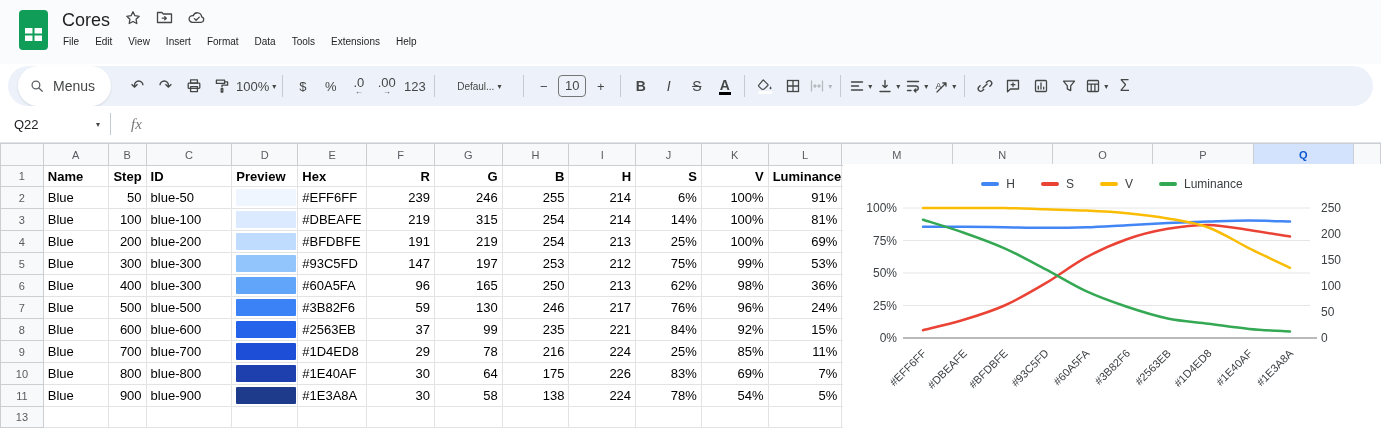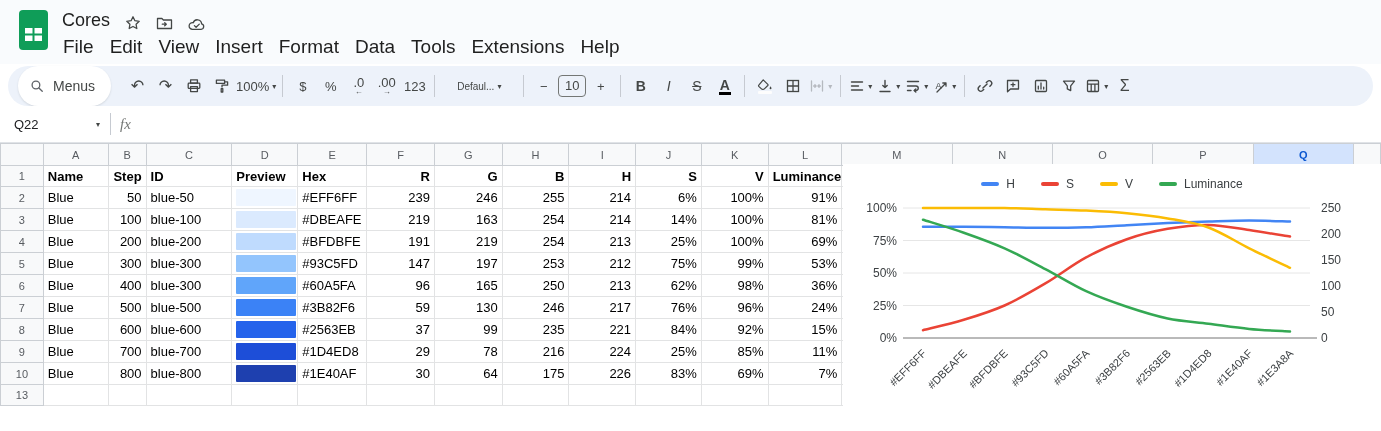--- a/index.html
+++ b/index.html
@@ -2,25 +2,25 @@
 <html><head>
 <meta charset="utf-8">
 <style>
   *{box-sizing:border-box;margin:0;padding:0}
   html,body{width:1381px;height:431px;overflow:hidden}
   body{position:relative;background:#fff;font-family:"Liberation Sans",sans-serif;color:#1f1f1f}
 
   
   .topbar{position:absolute;top:0;left:0;width:1381px;height:64px;background:#f9fbfd}
   .logo{position:absolute;left:18px;top:9px;cursor:pointer}
-  .title-row{position:absolute;left:62px;top:10px;display:flex;align-items:flex-end;gap:15px}
+  .title-row{position:absolute;left:62px;top:10px;display:flex;align-items:flex-start;gap:15px}
   .doc-title{font-size:18px;color:#1f1f1f}
   .t-icon{display:flex;align-items:center;color:#444746;font-size:16px}
   .menubar{position:absolute;left:55px;top:33px;display:flex}
-  .menu-item{font-size:19px;color:#1f1f1f;padding:3px 8px;border-radius:10px;cursor:pointer}
+  .menu-item{font-size:10px;color:#1f1f1f;padding:3px 8px;border-radius:10px;cursor:pointer}
 
   
   .toolbar{position:absolute;left:8px;top:66px;width:1365px;height:40px;background:#edf2fa;border-radius:21px;
            display:flex;align-items:center;padding:0 10px;gap:1px;color:#444746}
   .search-pill{background:#fff;border-radius:20px;height:40px;display:flex;align-items:center;gap:9px;
                padding:0 16px 0 12px;margin-right:12px;box-shadow:0 1px 2px rgba(60,64,67,.15);cursor:pointer}
   .search-pill span{font-size:14px;color:#444746}
   .tbtn{height:28px;min-width:27px;display:flex;align-items:center;justify-content:center;border-radius:4px;
         color:#444746;font-size:13px;cursor:pointer;gap:2px}
   .glyph{font-size:16px;line-height:1}
@@ -37,21 +37,21 @@
   .fill-wrap{display:flex;flex-direction:column;align-items:center}
   .fill-bar{width:14px;height:3px;background:#fdfdfd;border-radius:1px;margin-top:0px}
   .disabled{color:#b5b9bf}
   .sigma{font-size:16px}
 
   
   .formula-bar{position:absolute;top:106px;left:0;width:1381px;height:37px;background:#fff;display:flex;
                align-items:center;border-bottom:1px solid #e0e3e7}
   .name-box{width:86px;margin-left:14px;display:flex;align-items:center;justify-content:space-between;
             font-size:13px;color:#202124;cursor:pointer}
-  .fx{font-family:"Liberation Serif",serif;font-style:italic;font-size:15px;color:#747775;margin-left:9px}
+  .fx{font-family:"Liberation Serif",serif;font-style:italic;font-size:15px;color:#747775;margin-left:20px}
 
   
   .grid{position:absolute;top:143px;left:0;width:1381px;height:288px;overflow:hidden;background:#fff}
   table{border-collapse:collapse;table-layout:fixed}
   th,td{padding:0;overflow:hidden;white-space:nowrap}
   .ch{height:22px;background:#f8f9fa;border:1px solid #cbcfd4;font-size:11px;font-weight:400;color:#575b60;text-align:center}
   .ch.sel{background:#d3e3fd;color:#0b57d0;font-weight:700}
   .rh{height:21px;background:#f8f9fa;border:1px solid #cbcfd4;font-size:11px;font-weight:400;color:#575b60;text-align:center}
   td.cell{height:21px;border-right:1px solid #e2e3e4;border-bottom:1px solid #e2e3e4;font-size:13px;color:#000}
   .al{text-align:left;padding-left:4px}
@@ -398,21 +398,21 @@
         <tr>
           <th class="rh">3</th>
           <td class="cell al">Blue</td>
           <td class="cell ar">100</td>
           <td class="cell al">blue-100</td>
           <td class="cell">
             <div class="swatch" style="background:#DBEAFE"></div>
           </td>
           <td class="cell al">#DBEAFE</td>
           <td class="cell ar">219</td>
-          <td class="cell ar">163</td>
+          <td class="cell ar">315</td>
           <td class="cell ar">254</td>
           <td class="cell ar">214</td>
           <td class="cell ar">14%</td>
           <td class="cell ar">100%</td>
           <td class="cell ar">81%</td>
           <td class="cell"></td>
           <td class="cell"></td>
           <td class="cell"></td>
           <td class="cell"></td>
           <td class="cell"></td>
@@ -565,20 +565,43 @@
             <div class="swatch" style="background:#1E40AF"></div>
           </td>
           <td class="cell al">#1E40AF</td>
           <td class="cell ar">30</td>
           <td class="cell ar">64</td>
           <td class="cell ar">175</td>
           <td class="cell ar">226</td>
           <td class="cell ar">83%</td>
           <td class="cell ar">69%</td>
           <td class="cell ar">7%</td>
+          <td class="cell"></td>
+          <td class="cell"></td>
+          <td class="cell"></td>
+          <td class="cell"></td>
+          <td class="cell"></td>
+          <td class="cell"></td>
+        </tr>
+        <tr>
+          <th class="rh">11</th>
+          <td class="cell al">Blue</td>
+          <td class="cell ar">900</td>
+          <td class="cell al">blue-900</td>
+          <td class="cell">
+            <div class="swatch" style="background:#1E3A8A"></div>
+          </td>
+          <td class="cell al">#1E3A8A</td>
+          <td class="cell ar">30</td>
+          <td class="cell ar">58</td>
+          <td class="cell ar">138</td>
+          <td class="cell ar">224</td>
+          <td class="cell ar">78%</td>
+          <td class="cell ar">54%</td>
+          <td class="cell ar">5%</td>
           <td class="cell"></td>
           <td class="cell"></td>
           <td class="cell"></td>
           <td class="cell"></td>
           <td class="cell"></td>
           <td class="cell"></td>
         </tr>
         <tr>
           <th class="rh">13</th>
           <td class="cell"></td>

